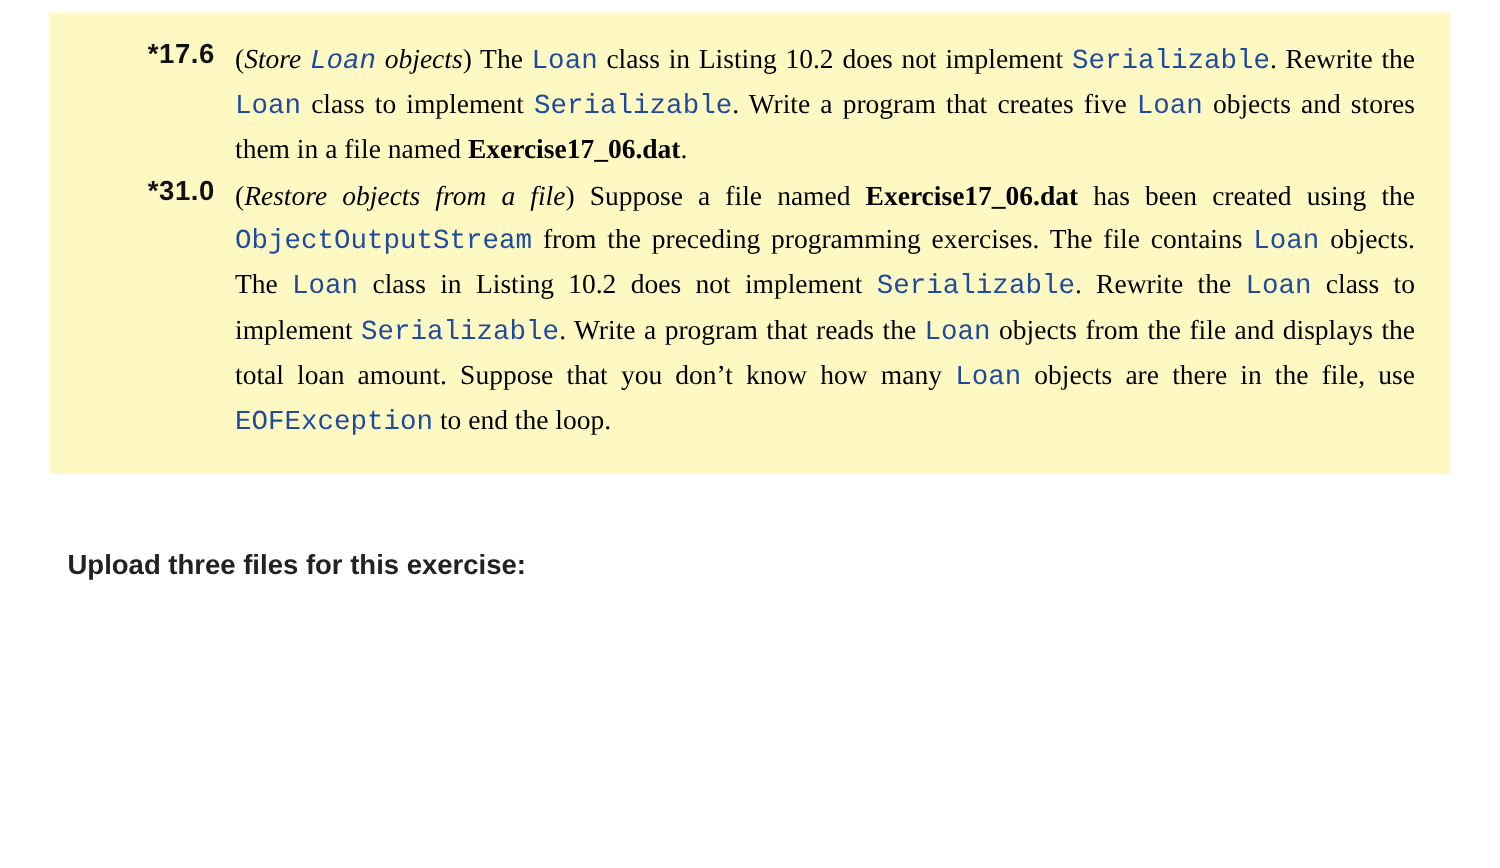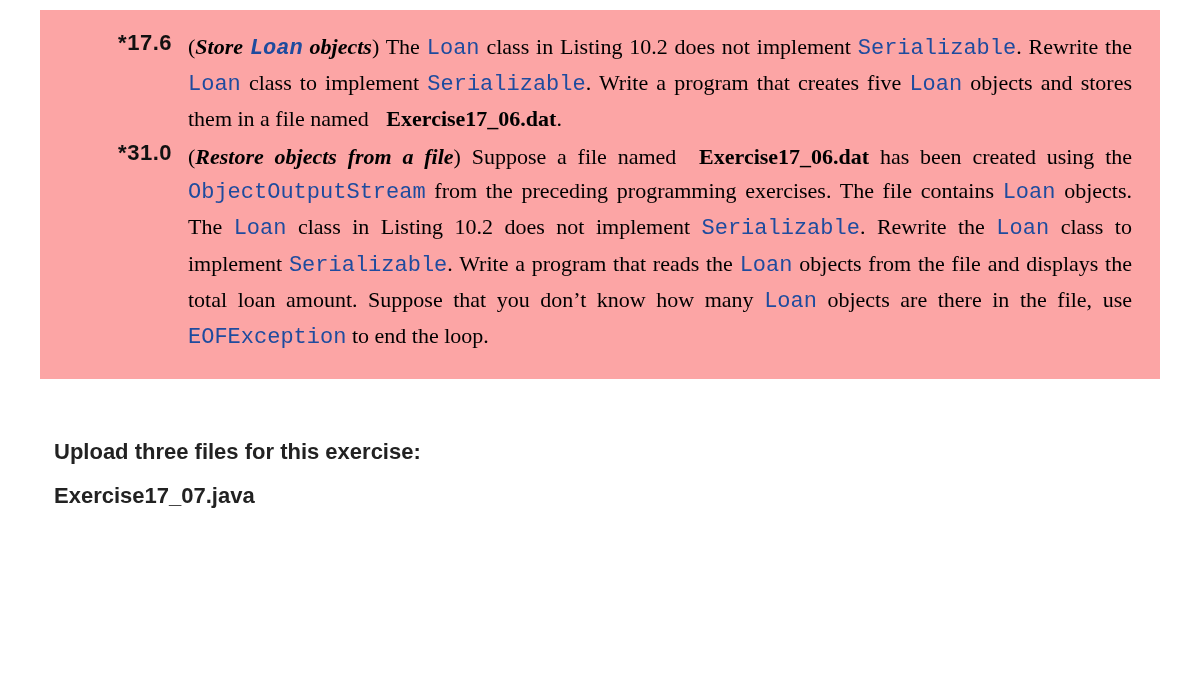--- a/index.html
+++ b/index.html
@@ -7,21 +7,21 @@
     padding: 0;
     width: 1200px;
     height: 694px;
     background: #ffffff;
     font-family: Georgia, "Times New Roman", serif;
     color: #000;
   }
   .scan {
     position: relative;
     margin: 10px 40px 0 40px;
-    background: #fca5a5;
+    background: #fef9c3;
     padding: 20px 28px 20px 28px;
   }
   .exercise {
     display: flex;
     align-items: flex-start;
     margin-bottom: 4px;
   }
   .ex-num {
     flex: 0 0 104px;
     text-align: right;
@@ -34,30 +34,28 @@
   }
   .ex-body {
     flex: 1;
     font-size: 22px;
     line-height: 1.55;
     text-align: justify;
     color: #000;
   }
   .ex-body .ital {
     font-style: italic;
-    font-weight: bold;
   }
   .ex-body .code {
     font-family: "Courier New", Courier, monospace;
     color: #1e4b9e;
   }
   .ex-body .bold {
     font-weight: bold;
     font-family: Georgia, "Times New Roman", serif;
-    margin-left: 12px;
   }
   .instructions {
     margin: 60px 0 0 54px;
     font-family: "Segoe UI", "Helvetica Neue", Arial, sans-serif;
     font-size: 22px;
     color: #222;
   }
   .instructions .line {
     margin-bottom: 18px;
     font-weight: bold;
@@ -75,14 +73,13 @@
 
   <div class="exercise">
     <div class="ex-num">*31.0</div>
     <div class="ex-body"><span>(</span><span class="ital">Restore objects from a file</span><span>) Suppose a file named </span><span class="bold">Exercise17_06.dat</span><span> has been created using the </span><span class="code">ObjectOutputStream</span><span> from the preceding program­ming exercises. The file contains </span><span class="code">Loan</span><span> objects. The </span><span class="code">Loan</span><span> class in Listing 10.2 does not implement </span><span class="code">Serializable</span><span>. Rewrite the </span><span class="code">Loan</span><span> class to implement </span><span class="code">Serializable</span><span>. Write a program that reads the </span><span class="code">Loan</span><span> objects from the file and displays the total loan amount. Suppose that you don’t know how many </span><span class="code">Loan</span><span> objects are there in the file, use </span><span class="code">EOFException</span><span> to end the loop.</span></div>
   </div>
 
 </div>
 
 <div class="instructions">
   <div class="line">Upload three files for this exercise:</div>
-  <div class="line">Exercise17_07.java</div>
 </div>
 
 </body></html>

